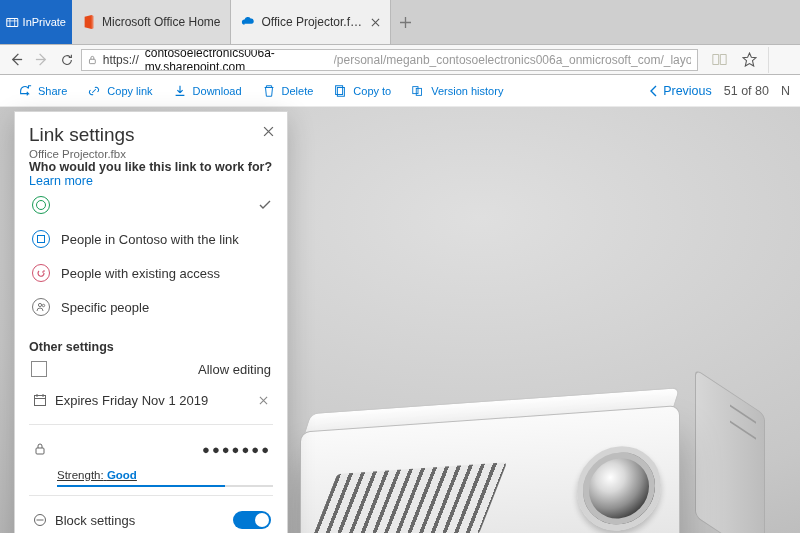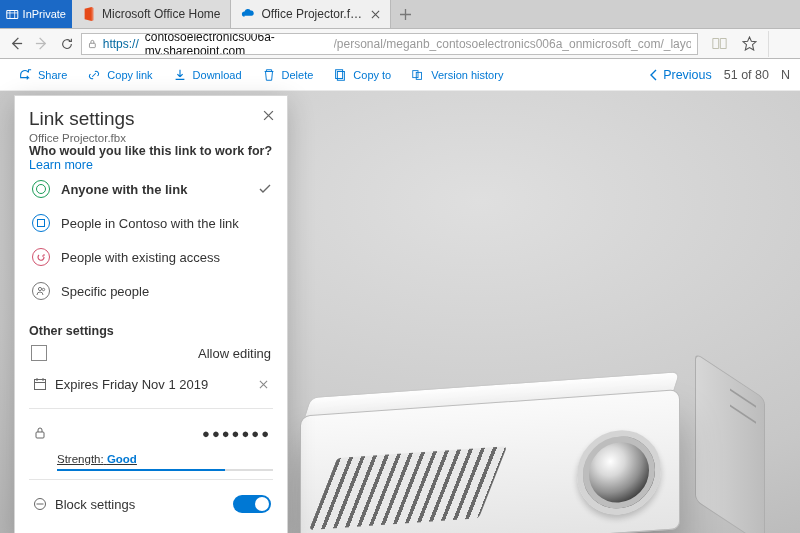--- a/index.html
+++ b/index.html
@@ -19,21 +19,21 @@
     width: 800px;
     height: 533px;
     overflow: hidden;
     background: #bebebe;
     color: var(--text);
     font-size: 12px;
   }
 
   
   .tabstrip {
-    height: 29px;
+    height: 45px;
     background: var(--tabbar-bg);
     display: flex;
     align-items: stretch;
     border-bottom: 1px solid var(--chrome-border);
   }
   .inprivate {
     width: 72px;
     background: #1b69c6;
     color: #fff;
     display: flex;
@@ -268,21 +268,21 @@
     <svg width="14" height="14" viewBox="0 0 16 16">
         <path d="M13 8a5 5 0 11-1.5-3.5" fill="none" stroke="#555" stroke-width="1.3"></path>
         <path d="M13 2v3h-3" fill="none" stroke="#555" stroke-width="1.3"></path>
       </svg>
   </div>
   <div class="urlbox">
     <svg class="lock" width="11" height="12" viewBox="0 0 12 14">
         <rect x="2" y="6" width="8" height="6" rx="1" fill="none" stroke="#777"></rect>
         <path d="M4 6V4a2 2 0 114 0v2" fill="none" stroke="#777"></path>
       </svg>
-    <span style="color:#0369a1">https://</span>
+    <span style="color:#404040">https://</span>
       <span class="urlhost">contosoelectronics006a-my.sharepoint.com</span>
       <span class="urlrest">/personal/meganb_contosoelectronics006a_onmicrosoft_com/_layouts/15/onedrive.a</span>
   </div>
   <div class="addr-right">
     <div class="nav-btn">
       <svg width="15" height="13" viewBox="0 0 18 14">
           <path d="M1 1h7v12H1zM10 1h7v12h-7z" fill="none" stroke="#bba" stroke-width="1.1"></path>
         </svg>
     </div>
     <div class="nav-btn">
@@ -372,21 +372,20 @@
       <span>Who would you like this link to work for?</span>
       <a href="#">Learn more</a>
     </div>
 
     <div class="opt selected">
       <span class="oi">
           <span class="circle" style="width:18px;height:18px;border-color:#1a9c57;position:relative;">
             <span style="position:absolute;inset:3px;border:1px solid #1a9c57;border-radius:50%"></span>
           </span>
         </span>
-      <span>Anyone with the link</span>
       <span class="check">
         <svg width="12" height="10" viewBox="0 0 12 10">
             <path d="M1 5l3 3 7-7" fill="none" stroke="#666" stroke-width="1.4"></path>
           </svg>
       </span>
     </div>
     <div class="opt">
       <span class="oi">
           <span class="circle" style="width:18px;height:18px;border-color:#0078d4;display:flex;align-items:center;justify-content:center;">
             <span style="width:8px;height:8px;border:1px solid #0078d4;"></span>

